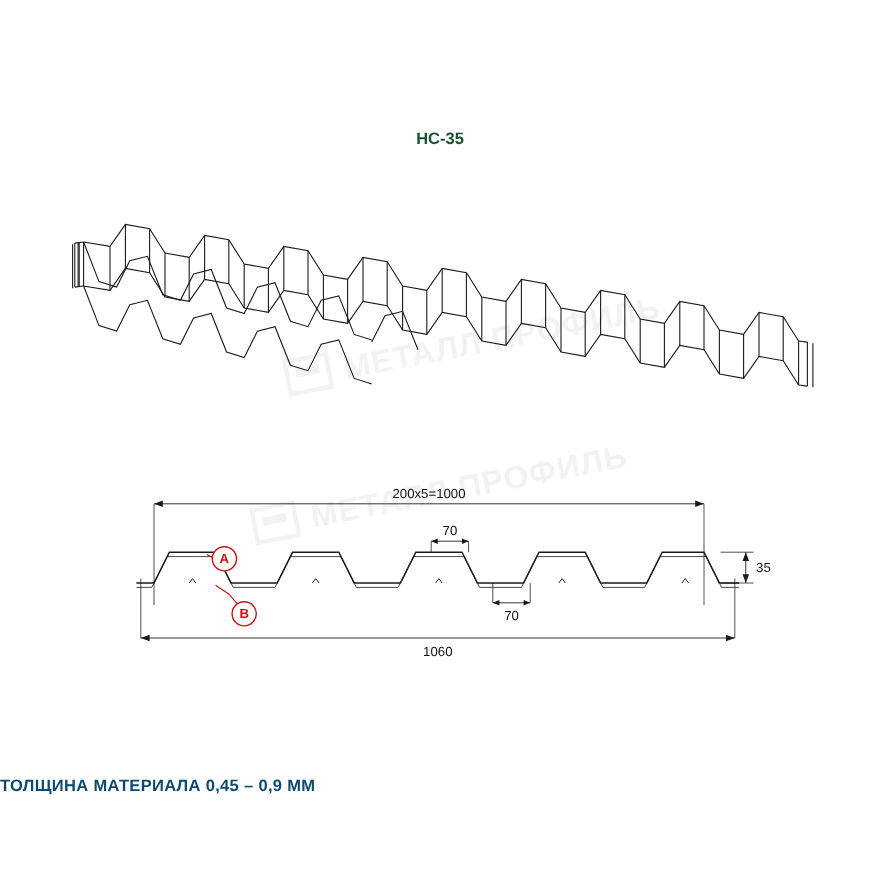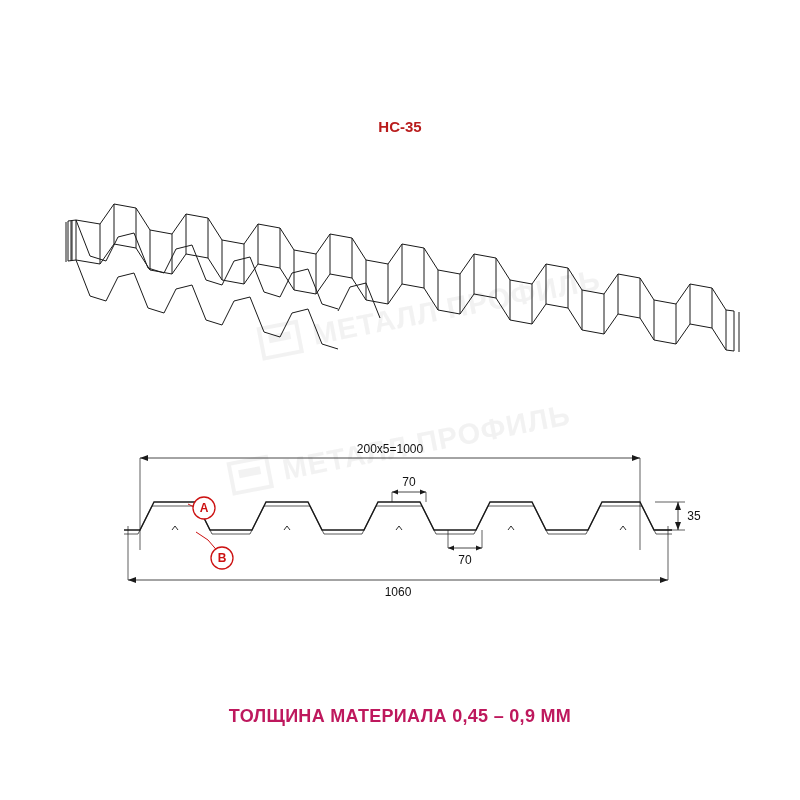--- a/index.html
+++ b/index.html
@@ -31,32 +31,31 @@
     color: #111;
   }
   .subtitle {
     position: absolute;
     top: 118px;
     left: 0;
     width: 800px;
     text-align: center;
     font-size: 15px;
     font-weight: bold;
-    color: #b91c1c;
+    color: #14532d;
   }
   .footer-note {
     position: absolute;
     top: 706px;
     left: 0;
     width: 800px;
-    text-align: center;
-    font-size: 18px;
+    font-size: 15px;
     font-weight: bold;
     letter-spacing: 0.3px;
-    color: #be185d;
+    color: #0c4a6e;
   }
   .iso-wrap {
     position: absolute;
     top: 200px;
     left: 60px;
     width: 690px;
     height: 150px;
   }
   .section-wrap {
     position: absolute;

